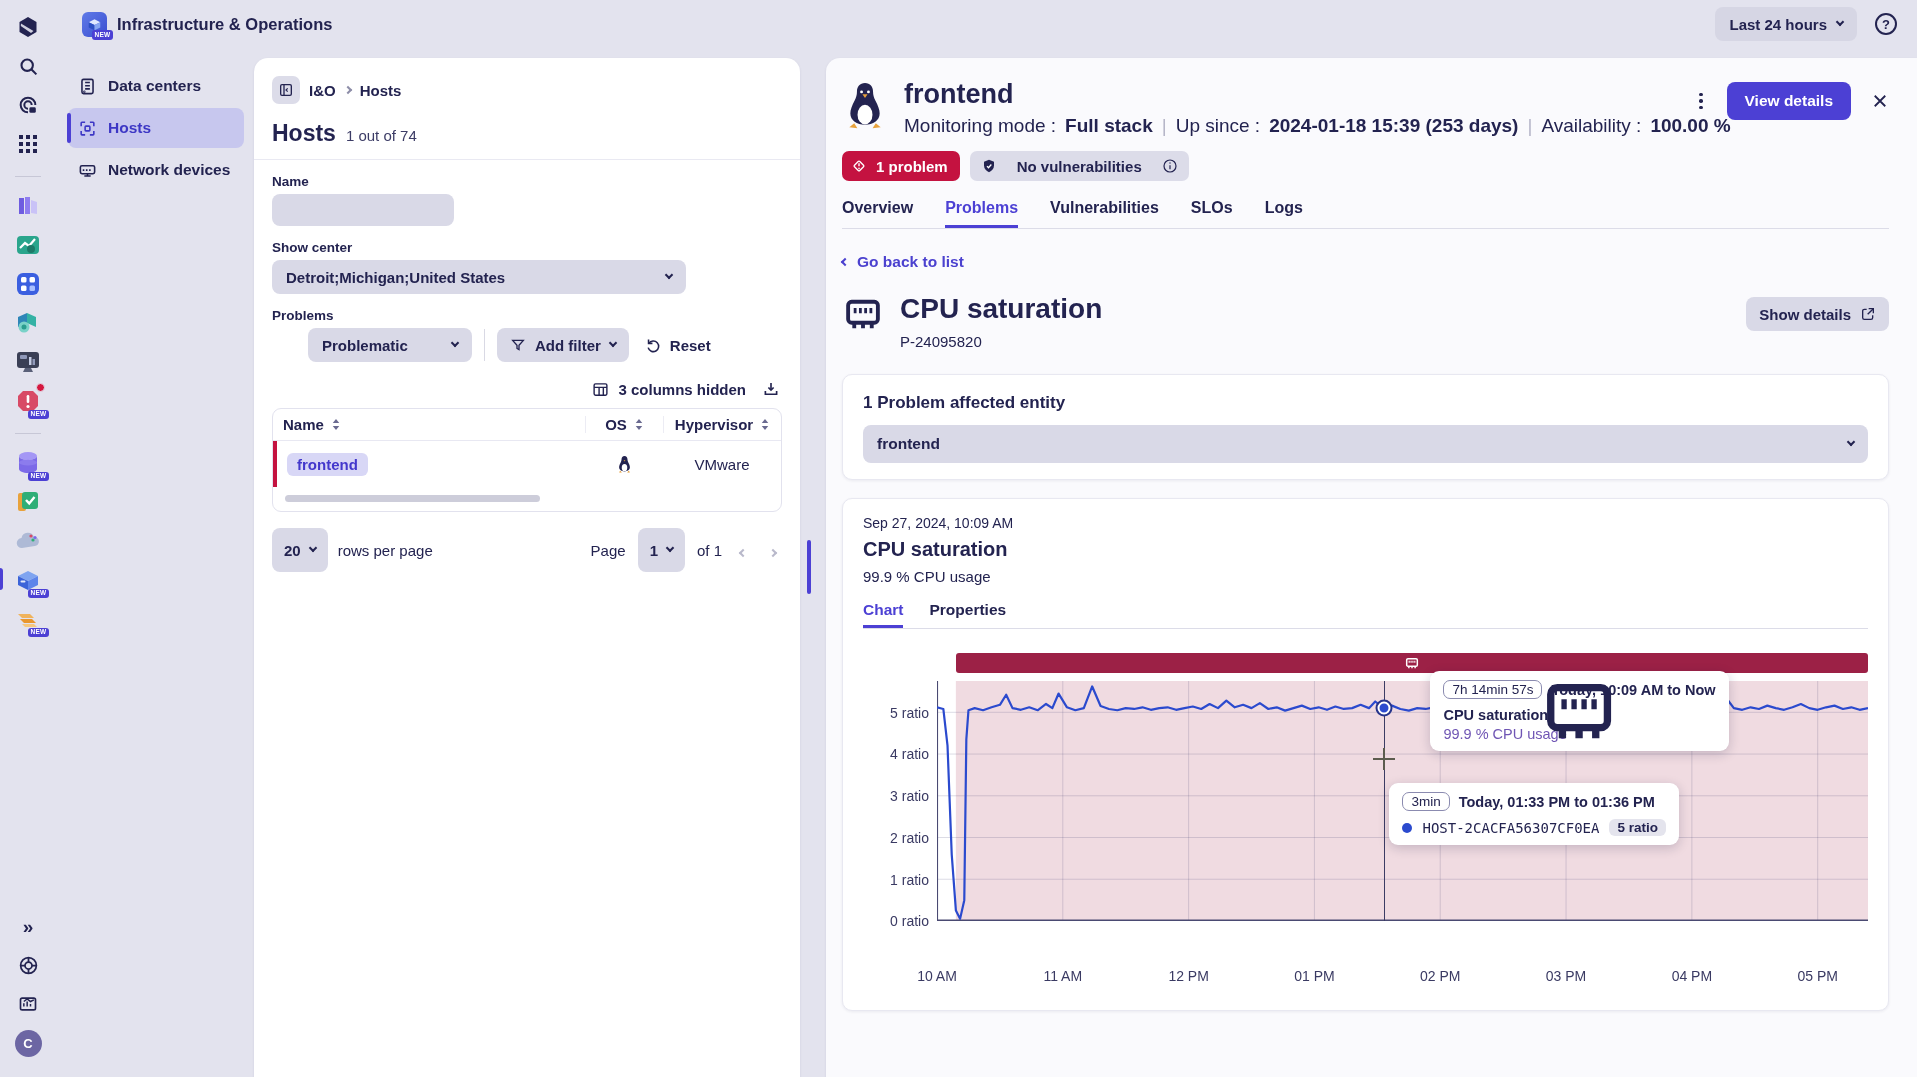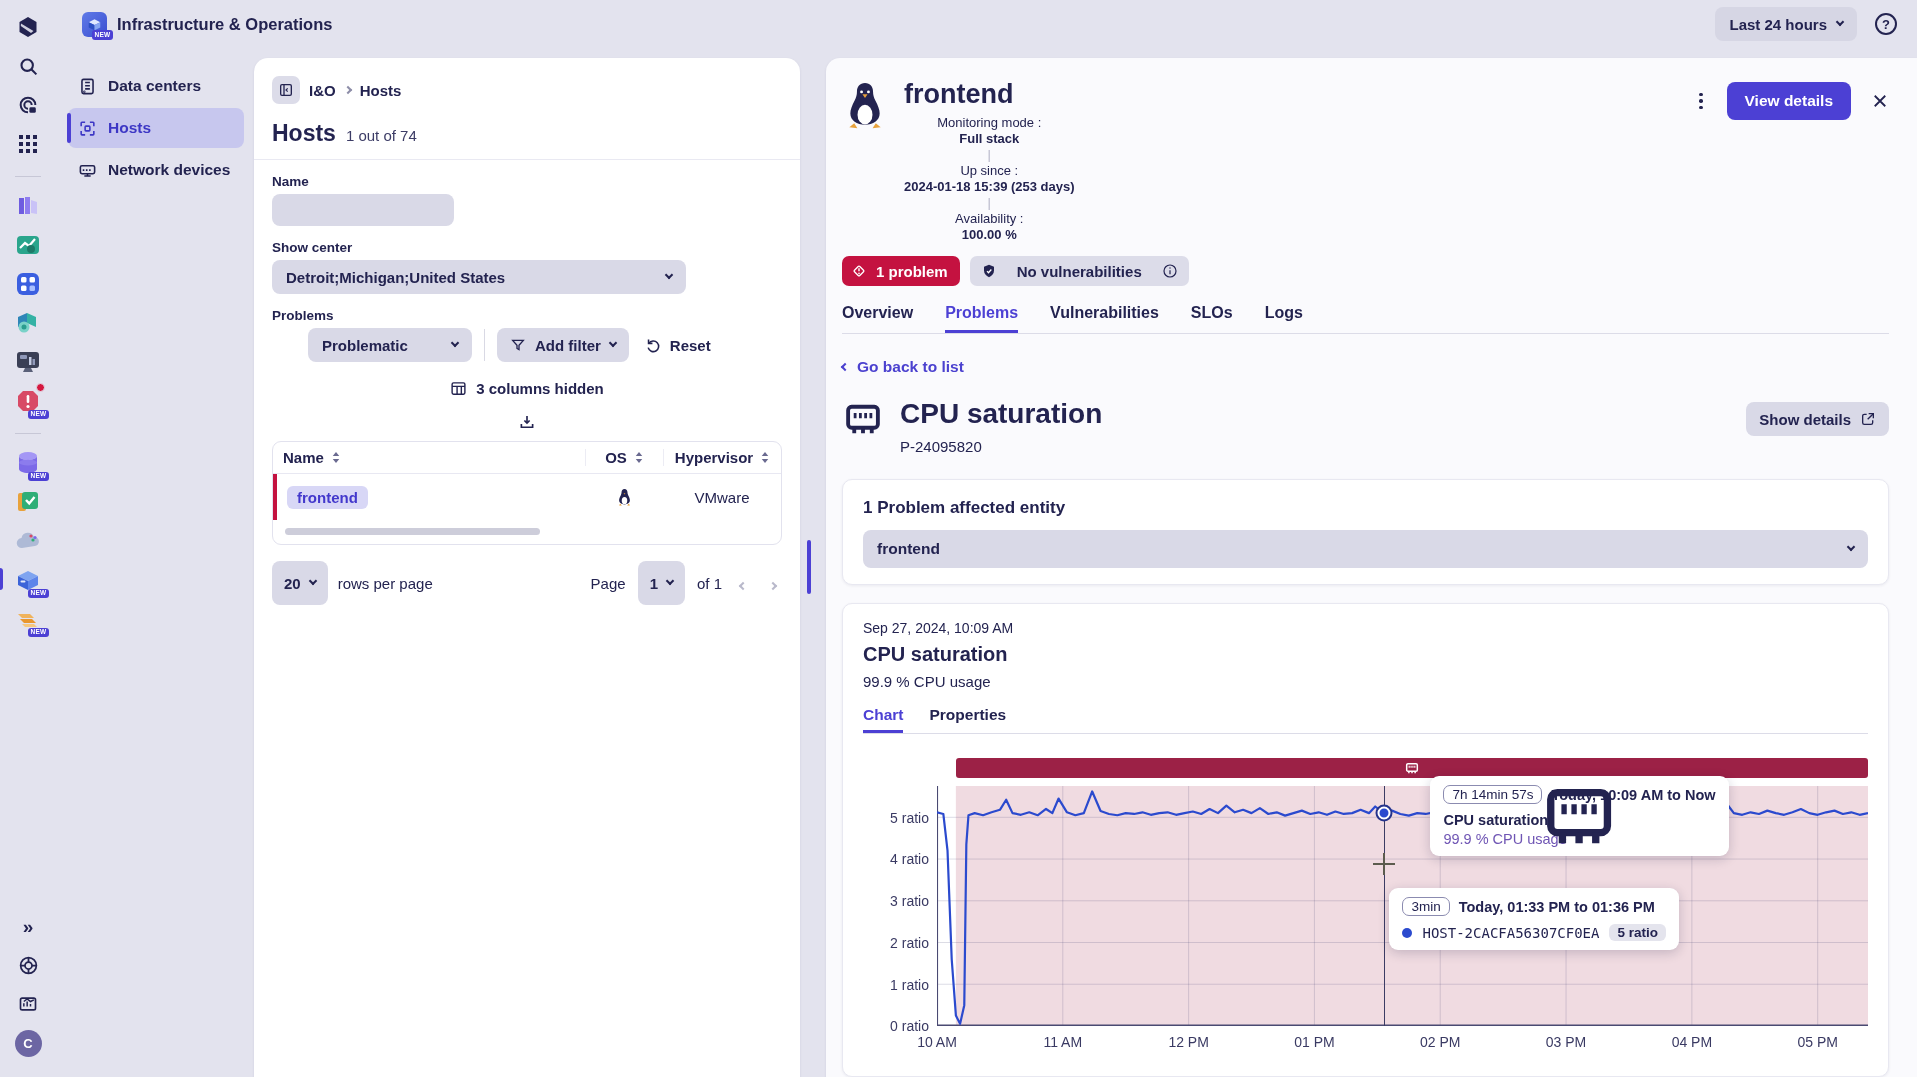--- a/index.html
+++ b/index.html
@@ -52,21 +52,21 @@
   .mid-divider{height:1px;background:#e9e9f2;margin:0 -18px;}
   .field-label{font-size:13.5px;font-weight:bold;margin:14px 0 5px;}
   .text-input{width:182px;height:32px;background:#d9d9e7;border:none;border-radius:8px;padding:0 10px;font-size:15px;color:#232350;}
   .select{display:flex;align-items:center;justify-content:space-between;background:#d9d9e7;border-radius:8px;height:34px;padding:0 14px;font-size:15px;font-weight:bold;cursor:pointer;}
   .select.wide{width:414px;}
   .select.narrow{width:164px;margin-left:36px;}
   .filters-row{display:flex;align-items:center;}
   .vdiv{width:1px;height:32px;background:#d9d9e4;margin:0 12px;}
   .soft-btn{display:flex;align-items:center;gap:9px;background:#d9d9e7;border-radius:8px;height:34px;padding:0 13px;font-size:15px;font-weight:bold;cursor:pointer;}
   .ghost-btn{display:flex;align-items:center;gap:8px;font-size:15px;font-weight:bold;cursor:pointer;margin-left:16px;}
-  .cols-row{display:flex;align-items:center;justify-content:flex-end;gap:16px;margin:18px 2px 10px;font-size:15px;font-weight:bold;flex-direction:column;}
+  .cols-row{display:flex;justify-content:flex-end;gap:16px;margin:18px 2px 10px;font-size:15px;font-weight:bold;}
   .cols-left{display:flex;align-items:center;gap:9px;cursor:pointer;}
 
   .htable{border:1px solid #e2e2ee;border-radius:9px;overflow:hidden;}
   .htable-head{display:flex;align-items:center;height:32px;border-bottom:1px solid #e8e8f2;font-size:15px;font-weight:bold;}
   .th{display:flex;align-items:center;gap:7px;padding:0 10px;cursor:pointer;}
   .th-name{flex:1;}
   .th-os{width:78px;border-left:1px solid #ececf4;justify-content:center;}
   .th-hyp{width:118px;border-left:1px solid #ececf4;justify-content:center;}
   .htable-row{display:flex;align-items:center;height:46px;position:relative;}
   .row-accent{position:absolute;left:0;top:0;bottom:0;width:4px;background:#c41240;}
@@ -78,21 +78,21 @@
 
   .pager{display:flex;align-items:center;margin-top:16px;font-size:15px;}
   .pager-chip{display:flex;align-items:center;gap:9px;background:#d9d9e7;border-radius:8px;height:44px;padding:0 12px;font-weight:bold;cursor:pointer;}
   .pager .lbl{margin-left:10px;}
   .pager-right{margin-left:auto;display:flex;align-items:center;gap:12px;}
   .pg-chev{padding:0 6px;cursor:pointer;}
 
   
   .host-head{display:flex;gap:16px;}
   .host-title{font-size:27px;font-weight:bold;line-height:1.05;}
-  .host-meta{display:flex;align-items:center;gap:1px;font-size:13px;margin-top:7px;white-space:nowrap;flex-direction:column;}
+  .host-meta{display:flex;align-items:center;gap:9px;font-size:19px;margin-top:7px;white-space:nowrap;}
   .meta-sep{color:#b5b5c8;}
   .head-controls{position:absolute;top:24px;right:28px;display:flex;align-items:center;gap:20px;}
   .kebab{display:flex;flex-direction:column;gap:3px;cursor:pointer;padding:4px;}
   .kebab i{width:3.5px;height:3.5px;border-radius:50%;background:#232350;}
   .primary-btn{background:#4c40d4;color:#fff;font-size:15.5px;font-weight:bold;border:none;border-radius:8px;height:38px;padding:0 18px;cursor:pointer;}
   .badges-row{display:flex;align-items:center;gap:10px;margin-top:14px;}
   .badge-problem{display:flex;align-items:center;gap:8px;background:#c41240;color:#fff;border-radius:7px;height:30px;padding:0 12px 0 8px;font-size:15px;font-weight:bold;cursor:pointer;}
   .badge-soft{display:flex;align-items:center;gap:20px;background:#dcdce9;border-radius:7px;height:30px;padding:0 11px;font-size:15px;font-weight:bold;cursor:pointer;}
   .tabs{display:flex;gap:32px;border-bottom:1px solid #dcdce8;margin-top:18px;}
   .tab{padding-bottom:11px;font-size:16px;font-weight:bold;cursor:pointer;color:#232350;}
@@ -124,21 +124,21 @@
   .band{position:absolute;top:0;bottom:0;border-radius:3px;background:#9c2146;}
   .band-icon{position:absolute;left:50%;top:50%;transform:translate(-50%,-50%);}
   .plot{position:relative;height:240px;}
   .plot svg{position:absolute;inset:0;width:100%;height:100%;display:block;}
   .crosshair{position:absolute;top:0;bottom:0;width:1px;background:#3c3c64;}
   .marker{position:absolute;width:13px;height:13px;border-radius:50%;background:#2b4ace;border:2.5px solid #fff;box-shadow:0 0 0 2px #26348c;transform:translate(-50%,-50%);}
   .cursor-plus{position:absolute;width:22px;height:22px;transform:translate(-50%,-50%);}
   .cursor-plus:before,.cursor-plus:after{content:"";position:absolute;background:#5c5c4e;}
   .cursor-plus:before{left:0;right:0;top:10px;height:2px;}
   .cursor-plus:after{top:0;bottom:0;left:10px;width:2px;}
-  .x-row{position:relative;height:26px;}
+  .x-row{position:relative;height:26px;margin-top:39px;}
   .xtick{position:absolute;top:8px;transform:translateX(-50%);font-size:14px;color:#3a3a63;white-space:nowrap;}
 
   .tt{position:absolute;background:#fff;border-radius:9px;box-shadow:0 3px 12px rgba(20,20,60,.2);padding:9px 13px;z-index:6;white-space:nowrap;}
   .tt-row1{display:flex;align-items:center;gap:9px;font-size:14.5px;font-weight:bold;}
   .tt-pill{border:1px solid #8b8bb0;border-radius:7px;padding:1px 8px;font-size:13.5px;font-weight:normal;}
   .tt-row2{display:flex;align-items:flex-start;gap:10px;margin-top:8px;font-size:14.5px;}
   .tt-metric{color:#6f55b4;margin-top:3px;}
   .tt-dot{width:10px;height:10px;border-radius:50%;background:#2b4ace;margin-top:4px;}
   .tt-entity{font-family:"DejaVu Sans Mono",monospace;font-size:14px;margin-top:1px;}
   .tt-val{background:#e4e4ed;border-radius:6px;padding:1px 8px;font-size:13.5px;font-weight:bold;}

